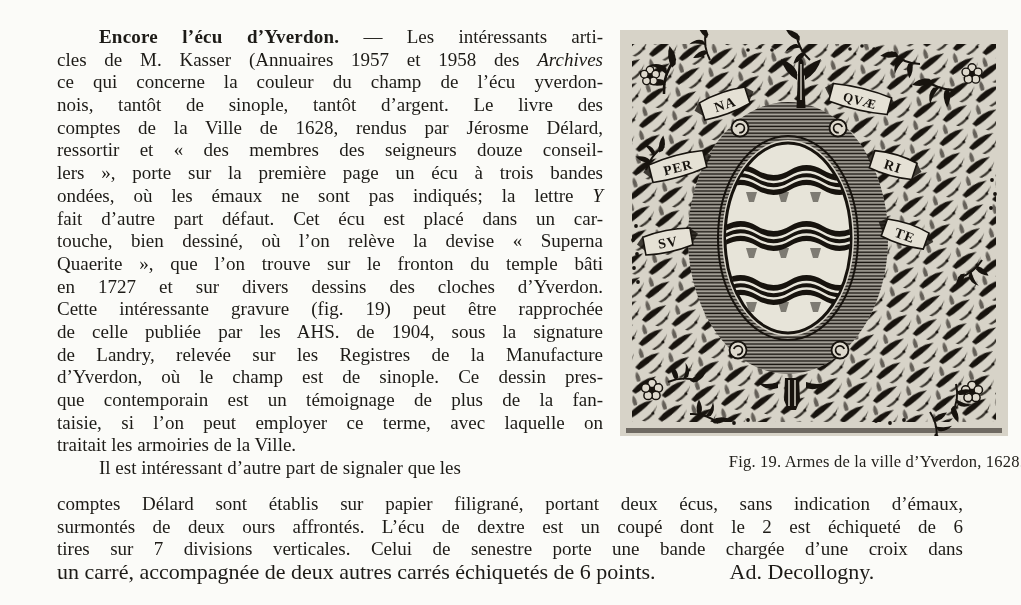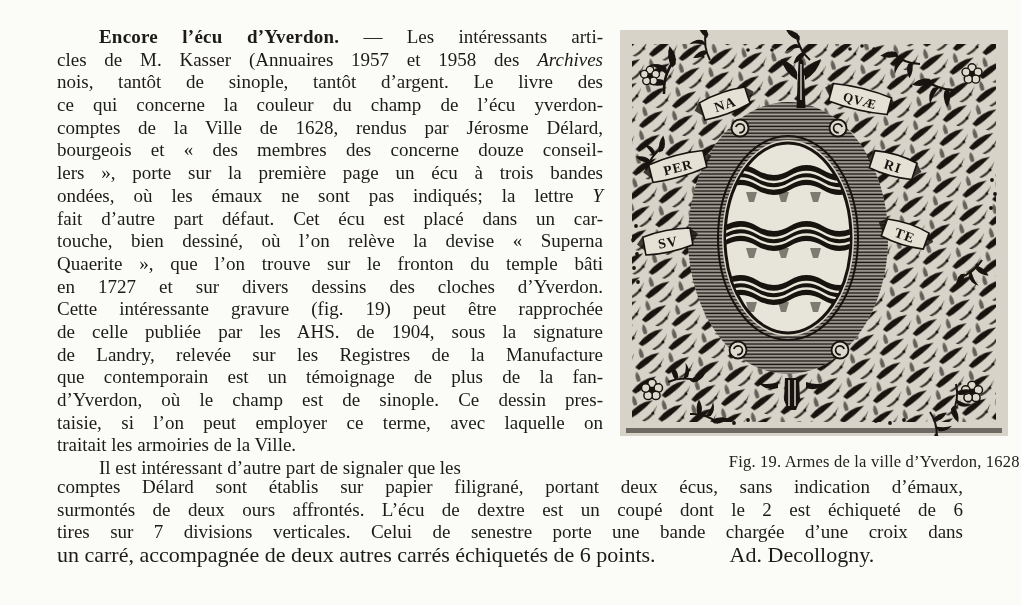--- a/index.html
+++ b/index.html
@@ -15,21 +15,21 @@
   .line{
     font-size:19px;line-height:22.7px;height:22.7px;
     text-align:justify;text-align-last:justify;
     white-space:normal;
   }
   .line.indent{text-indent:42px;}
   .line.last{text-align-last:left;}
   .line i{}
   .line b{font-weight:bold;letter-spacing:.2px;margin-top:24px;}
   
-  .wide{position:absolute;left:57px;top:476px;width:906px;}
+  .wide{position:absolute;left:57px;top:493px;width:906px;}
   .closing{
     font-size:22px;line-height:22.7px;height:22.7px;display:flex;
   }
   .closing .sig{margin-left:74px;}
   
   .figure{position:absolute;left:620px;top:30px;width:388px;height:406px;}
   .caption{
     position:absolute;left:632px;top:452px;width:392px;
     text-align:right;font-size:16.5px;color:#23211c;letter-spacing:.2px;
   }
@@ -39,35 +39,35 @@
   }
 </style>
 </head>
 <body>
 
 <div class="page">
 
   <div class="col">
       <div class="line indent"><b>Encore l’écu d’Yverdon.</b> — Les intéressants arti-</div>
       <div class="line">cles de M. Kasser (Annuaires 1957 et 1958 des <i>Archives</i></div>
+      <div class="line">ce qui concerne la couleur du champ de l’écu yverdon-</div>
       <div class="line">nois, tantôt de sinople, tantôt d’argent. Le livre des</div>
-      <div class="line">ce qui concerne la couleur du champ de l’écu yverdon-</div>
       <div class="line">comptes de la Ville de 1628, rendus par Jérosme Délard,</div>
-      <div class="line">bourgeois et « des membres des concerne douze conseil-</div>
+      <div class="line">ressortir et « des membres des seigneurs douze conseil-</div>
       <div class="line">lers », porte sur la première page un écu à trois bandes</div>
       <div class="line">ondées, où les émaux ne sont pas indiqués; la lettre <i>Y</i></div>
       <div class="line">fait d’autre part défaut. Cet écu est placé dans un car-</div>
       <div class="line">touche, bien dessiné, où l’on relève la devise « Superna</div>
       <div class="line">Quaerite », que l’on trouve sur le fronton du temple bâti</div>
       <div class="line">en 1727 et sur divers dessins des cloches d’Yverdon.</div>
       <div class="line">Cette intéressante gravure (fig. 19) peut être rapprochée</div>
       <div class="line">de celle publiée par les AHS. de 1904, sous la signature</div>
       <div class="line">de Landry, relevée sur les Registres de la Manufacture</div>
+      <div class="line">d’Yverdon, où le champ est de sinople. Ce dessin pres-</div>
       <div class="line">que contemporain est un témoignage de plus de la fan-</div>
-      <div class="line">d’Yverdon, où le champ est de sinople. Ce dessin pres-</div>
       <div class="line">taisie, si l’on peut employer ce terme, avec laquelle on</div>
       <div class="line last">traitait les armoiries de la Ville.</div>
       <div class="line indent last">Il est intéressant d’autre part de signaler que les</div>
     </div>
 
   <div class="wide">
     <div>
         <div class="line">comptes Délard sont établis sur papier filigrané, portant deux écus, sans indication d’émaux,</div>
         <div class="line">surmontés de deux ours affrontés. L’écu de dextre est un coupé dont le 2 est échiqueté de 6</div>
         <div class="line">tires sur 7 divisions verticales. Celui de senestre porte une bande chargée d’une croix dans</div>

